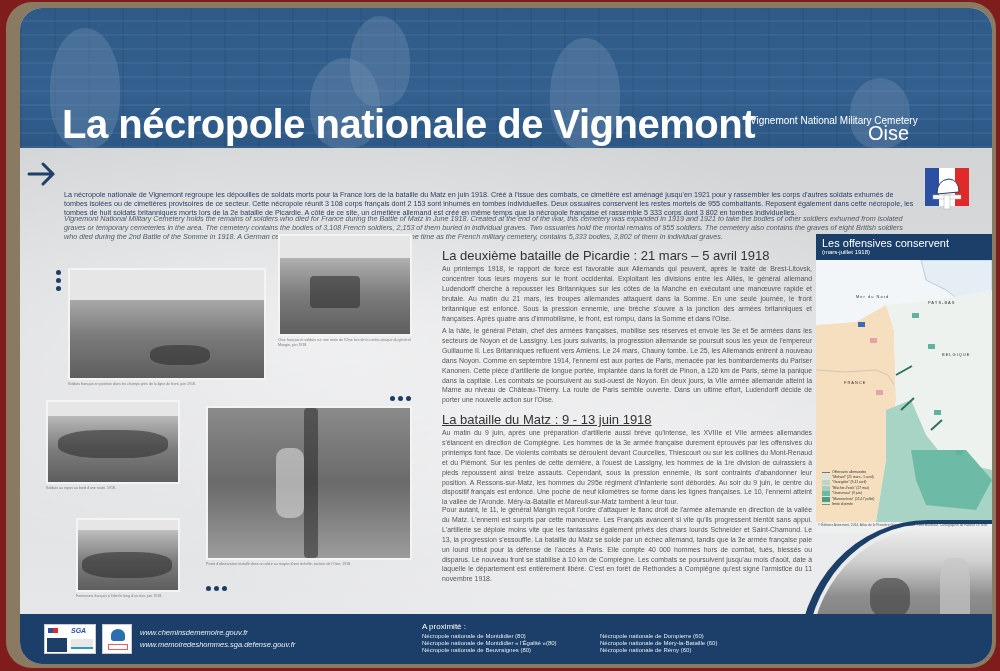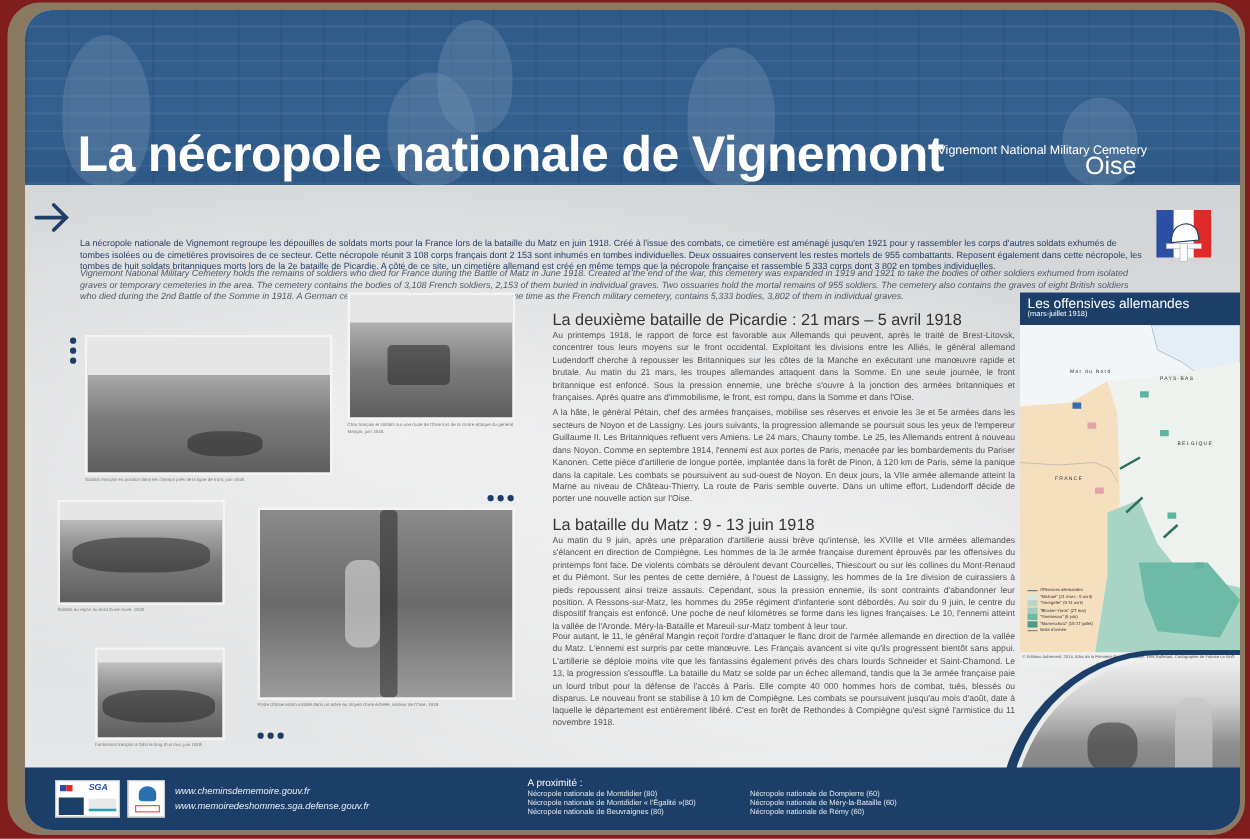--- a/index.html
+++ b/index.html
@@ -216,27 +216,27 @@
       <div class="dots" style="left:186px;top:578px;">
         <span class="dot"></span>
         <span class="dot"></span>
         <span class="dot"></span>
       </div>
 
       <div class="article-title" style="left:422px;top:240px;">La deuxième bataille de Picardie : 21 mars – 5 avril 1918</div>
       <p class="article-text" style="left:422px;top:256px;width:370px;">Au printemps 1918, le rapport de force est favorable aux Allemands qui peuvent, après le traité de Brest-Litovsk, concentrer tous leurs moyens sur le front occidental. Exploitant les divisions entre les Alliés, le général allemand Ludendorff cherche à repousser les Britanniques sur les côtes de la Manche en exécutant une manœuvre rapide et brutale. Au matin du 21 mars, les troupes allemandes attaquent dans la Somme. En une seule journée, le front britannique est enfoncé. Sous la pression ennemie, une brèche s'ouvre à la jonction des armées britanniques et françaises. Après quatre ans d'immobilisme, le front, est rompu, dans la Somme et dans l'Oise.</p>
       <p class="article-text" style="left:422px;top:318px;width:370px;">A la hâte, le général Pétain, chef des armées françaises, mobilise ses réserves et envoie les 3e et 5e armées dans les secteurs de Noyon et de Lassigny. Les jours suivants, la progression allemande se poursuit sous les yeux de l'empereur Guillaume II. Les Britanniques refluent vers Amiens. Le 24 mars, Chauny tombe. Le 25, les Allemands entrent à nouveau dans Noyon. Comme en septembre 1914, l'ennemi est aux portes de Paris, menacée par les bombardements du Pariser Kanonen. Cette pièce d'artillerie de longue portée, implantée dans la forêt de Pinon, à 120 km de Paris, sème la panique dans la capitale. Les combats se poursuivent au sud-ouest de Noyon. En deux jours, la VIIe armée allemande atteint la Marne au niveau de Château-Thierry. La route de Paris semble ouverte. Dans un ultime effort, Ludendorff décide de porter une nouvelle action sur l'Oise.</p>
 
-      <div class="article-title" style="left:422px;top:404px;">La bataille du Matz : 9 - 13 juin 1918</div>
+      <div class="article-title" style="left:422px;top:404px;text-decoration:underline;">La bataille du Matz : 9 - 13 juin 1918</div>
       <p class="article-text" style="left:422px;top:420px;width:370px;">Au matin du 9 juin, après une préparation d'artillerie aussi brève qu'intense, les XVIIIe et VIIe armées allemandes s'élancent en direction de Compiègne. Les hommes de la 3e armée française durement éprouvés par les offensives du printemps font face. De violents combats se déroulent devant Courcelles, Thiescourt ou sur les collines du Mont-Renaud et du Piémont. Sur les pentes de cette dernière, à l'ouest de Lassigny, les hommes de la 1re division de cuirassiers à pieds repoussent ainsi treize assauts. Cependant, sous la pression ennemie, ils sont contraints d'abandonner leur position. A Ressons-sur-Matz, les hommes du 295e régiment d'infanterie sont débordés. Au soir du 9 juin, le centre du dispositif français est enfoncé. Une poche de neuf kilomètres se forme dans les lignes françaises. Le 10, l'ennemi atteint la vallée de l'Aronde. Méry-la-Bataille et Mareuil-sur-Matz tombent à leur tour.</p>
       <p class="article-text" style="left:422px;top:497px;width:370px;">Pour autant, le 11, le général Mangin reçoit l'ordre d'attaquer le flanc droit de l'armée allemande en direction de la vallée du Matz. L'ennemi est surpris par cette manœuvre. Les Français avancent si vite qu'ils progressent bientôt sans appui. L'artillerie se déploie moins vite que les fantassins également privés des chars lourds Schneider et Saint-Chamond. Le 13, la progression s'essouffle. La bataille du Matz se solde par un échec allemand, tandis que la 3e armée française paie un lourd tribut pour la défense de l'accès à Paris. Elle compte 40 000 hommes hors de combat, tués, blessés ou disparus. Le nouveau front se stabilise à 10 km de Compiègne. Les combats se poursuivent jusqu'au mois d'août, date à laquelle le département est entièrement libéré. C'est en forêt de Rethondes à Compiègne qu'est signé l'armistice du 11 novembre 1918.</p>
 
       <div class="map-box">
         <div class="map-header">
-          <span class="map-title">Les offensives allemandes</span>
+          <span class="map-title">Les offensives conservent</span>
           <span class="map-sub">(mars-juillet 1918)</span>
         </div>
         <div class="map-area">
           <svg width="176" height="262" viewBox="0 0 176 262">
             <rect x="0" y="0" width="176" height="262" fill="#f3f6f8"></rect>
             <path d="M105 0 L176 0 L176 40 L150 45 L130 30 L110 20 Z" fill="#e6eef5" stroke="#9ab4cc" stroke-width="0.6"></path>
             <path d="M0 65 L40 62 L70 45 L78 70 L80 140 L70 200 L60 262 L0 262 Z" fill="#f6dfbf"></path>
             <path d="M70 45 L120 40 L176 30 L176 262 L60 262 L70 200 L80 140 L78 70 Z" fill="#eef2ee"></path>
             <path d="M70 150 L95 140 L110 175 L130 200 L176 210 L176 262 L60 262 L70 200 Z" fill="#a8d4c5"></path>
             <path d="M95 190 L150 190 L176 220 L160 250 L110 245 L100 220 Z" fill="#6dbba6"></path>

